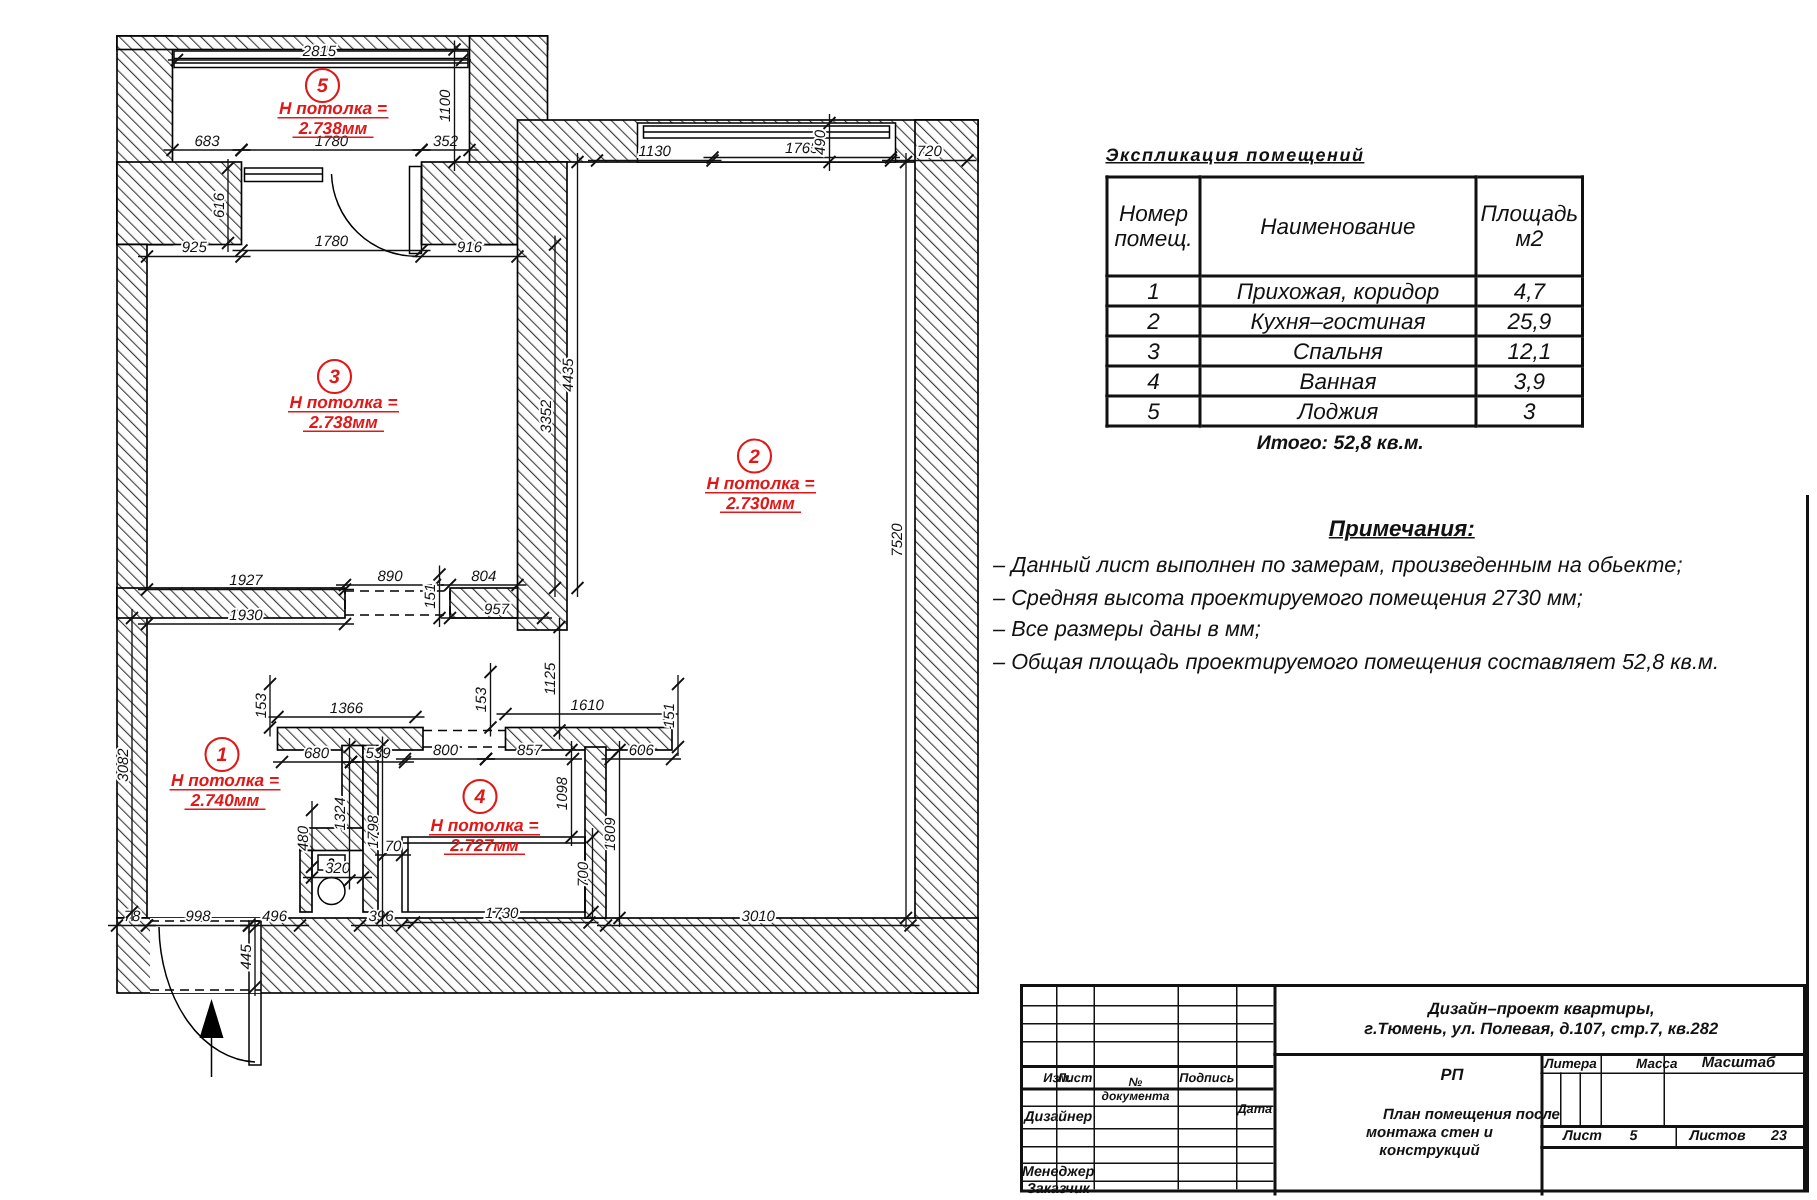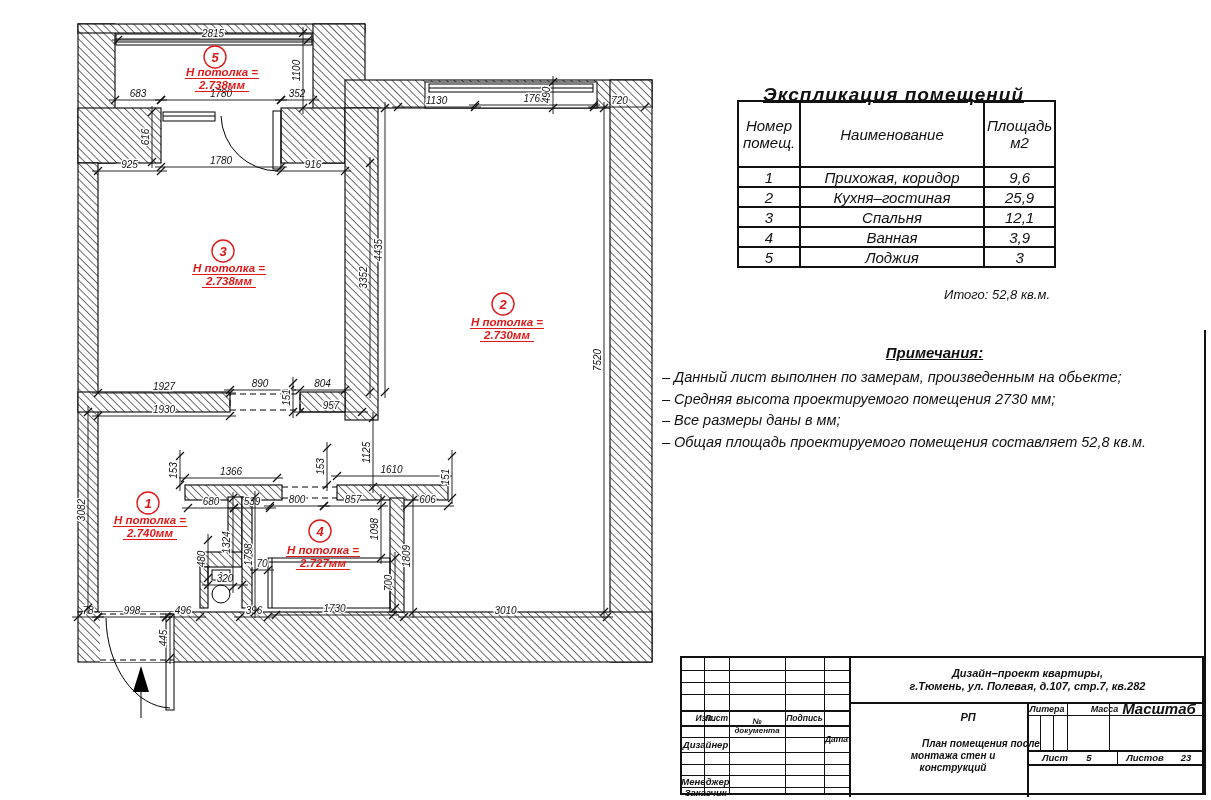--- a/index.html
+++ b/index.html
@@ -2,36 +2,36 @@
 <html><head>
 <meta charset="utf-8">
 <style>
   html,body{margin:0;padding:0;}
   body{
     width:1211px;height:800px;position:relative;background:#fff;overflow:hidden;
     font-family:"Liberation Sans",sans-serif;font-style:italic;color:#111;
   }
   
   .expl-title{
-    position:absolute;left:737px;top:84px;width:313px;text-align:center;
-    font-size:19px;font-weight:bold;text-decoration:underline;letter-spacing:1px;
+    position:absolute;left:737px;top:96px;width:313px;text-align:left;
+    font-size:12px;font-weight:bold;text-decoration:underline;letter-spacing:1px;
   }
   table.expl{
-    position:absolute;left:737px;top:100px;border-collapse:collapse;table-layout:fixed;
+    position:absolute;left:737px;top:117px;border-collapse:collapse;table-layout:fixed;
     font-size:15px;
   }
   table.expl th,table.expl td{
     border:2px solid #111;text-align:center;vertical-align:middle;padding:0 2px;
     font-weight:normal;overflow:hidden;
   }
   table.expl th{height:64px;font-size:15px;}
   table.expl td{height:18px;font-size:15px;}
   .expl-total{
-    position:absolute;left:737px;top:287px;width:313px;text-align:right;
-    font-size:13px;font-weight:normal;
+    position:absolute;left:737px;top:287px;width:313px;text-align:center;
+    font-size:13px;font-weight:bold;
   }
   
   .notes{position:absolute;left:662px;top:344px;width:545px;}
   .notes-title{
     text-align:center;font-size:15px;font-weight:bold;text-decoration:underline;margin-bottom:6px;
   }
   .note-line{font-size:14.5px;line-height:21.5px;white-space:nowrap;}
   
   .frame-right{position:absolute;left:1204px;top:330px;width:0;height:465px;border-left:2px solid #111;}
   
@@ -486,21 +486,21 @@
     <tr>
       <th>Номер помещ.</th>
       <th>Наименование</th>
       <th>Площадь м2</th>
     </tr>
   </thead>
   <tbody id="expl-body">
       <tr>
         <td>1</td>
         <td>Прихожая,  коридор</td>
-        <td>9,6</td>
+        <td>4,7</td>
       </tr>
       <tr>
         <td>2</td>
         <td>Кухня–гостиная</td>
         <td>25,9</td>
       </tr>
       <tr>
         <td>3</td>
         <td>Спальня</td>
         <td>12,1</td>
@@ -570,21 +570,21 @@
   <div class="abs" style="left:167px;top:44px;width:178px;height:95px;margin-left:30px;">
     <div class="abs lbl" style="left:0;top:8px;width:178px;height:14px;font-size:11px;">РП</div>
     <div class="abs docname" style="left:0;top:36px;width:204px;">План помещения после</div>
     <div class="abs docname" style="left:0;top:48px;width:148px;">монтажа стен и конструкций</div>
   </div>
   <div class="abs" style="left:345px;top:44px;height:95px;border-left:2px solid #111"></div>
 
   <div class="abs" style="left:345px;top:44px;width:179px;height:95px;">
     <div class="abs lbl" style="left:0;top:0;width:40px;height:13px;font-size:9px;">Литера</div>
     <div class="abs lbl" style="left:40px;top:0;width:42px;height:13px;font-size:9px;padding-left:33px;">Масса</div>
-    <div class="abs lbl" style="left:82px;top:0;width:100px;height:13px;font-size:15px;">Масштаб</div>
+    <div class="abs lbl" style="left:82px;top:0;width:100px;height:13px;font-size:10px;">Масштаб</div>
     <div class="abs" style="left:0;top:13px;width:179px;border-top:1px solid #111"></div>
     <div class="abs" style="left:40px;top:0;height:48px;border-left:1px solid #111"></div>
     <div class="abs" style="left:82px;top:0;height:48px;border-left:1px solid #111"></div>
     <div class="abs" style="left:13px;top:13px;height:35px;border-left:1px solid #111"></div>
     <div class="abs" style="left:26px;top:13px;height:35px;border-left:1px solid #111"></div>
     <div class="abs" style="left:0;top:48px;width:179px;border-top:2px solid #111"></div>
     <div class="abs lbl" style="left:8px;top:48px;width:40px;height:14px;font-size:9.5px;">Лист</div>
     <div class="abs lbl" style="left:52px;top:48px;width:20px;height:14px;font-size:9.5px;">5</div>
     <div class="abs" style="left:90px;top:48px;height:14px;border-left:1px solid #111"></div>
     <div class="abs lbl" style="left:96px;top:48px;width:44px;height:14px;font-size:9.5px;">Листов</div>

